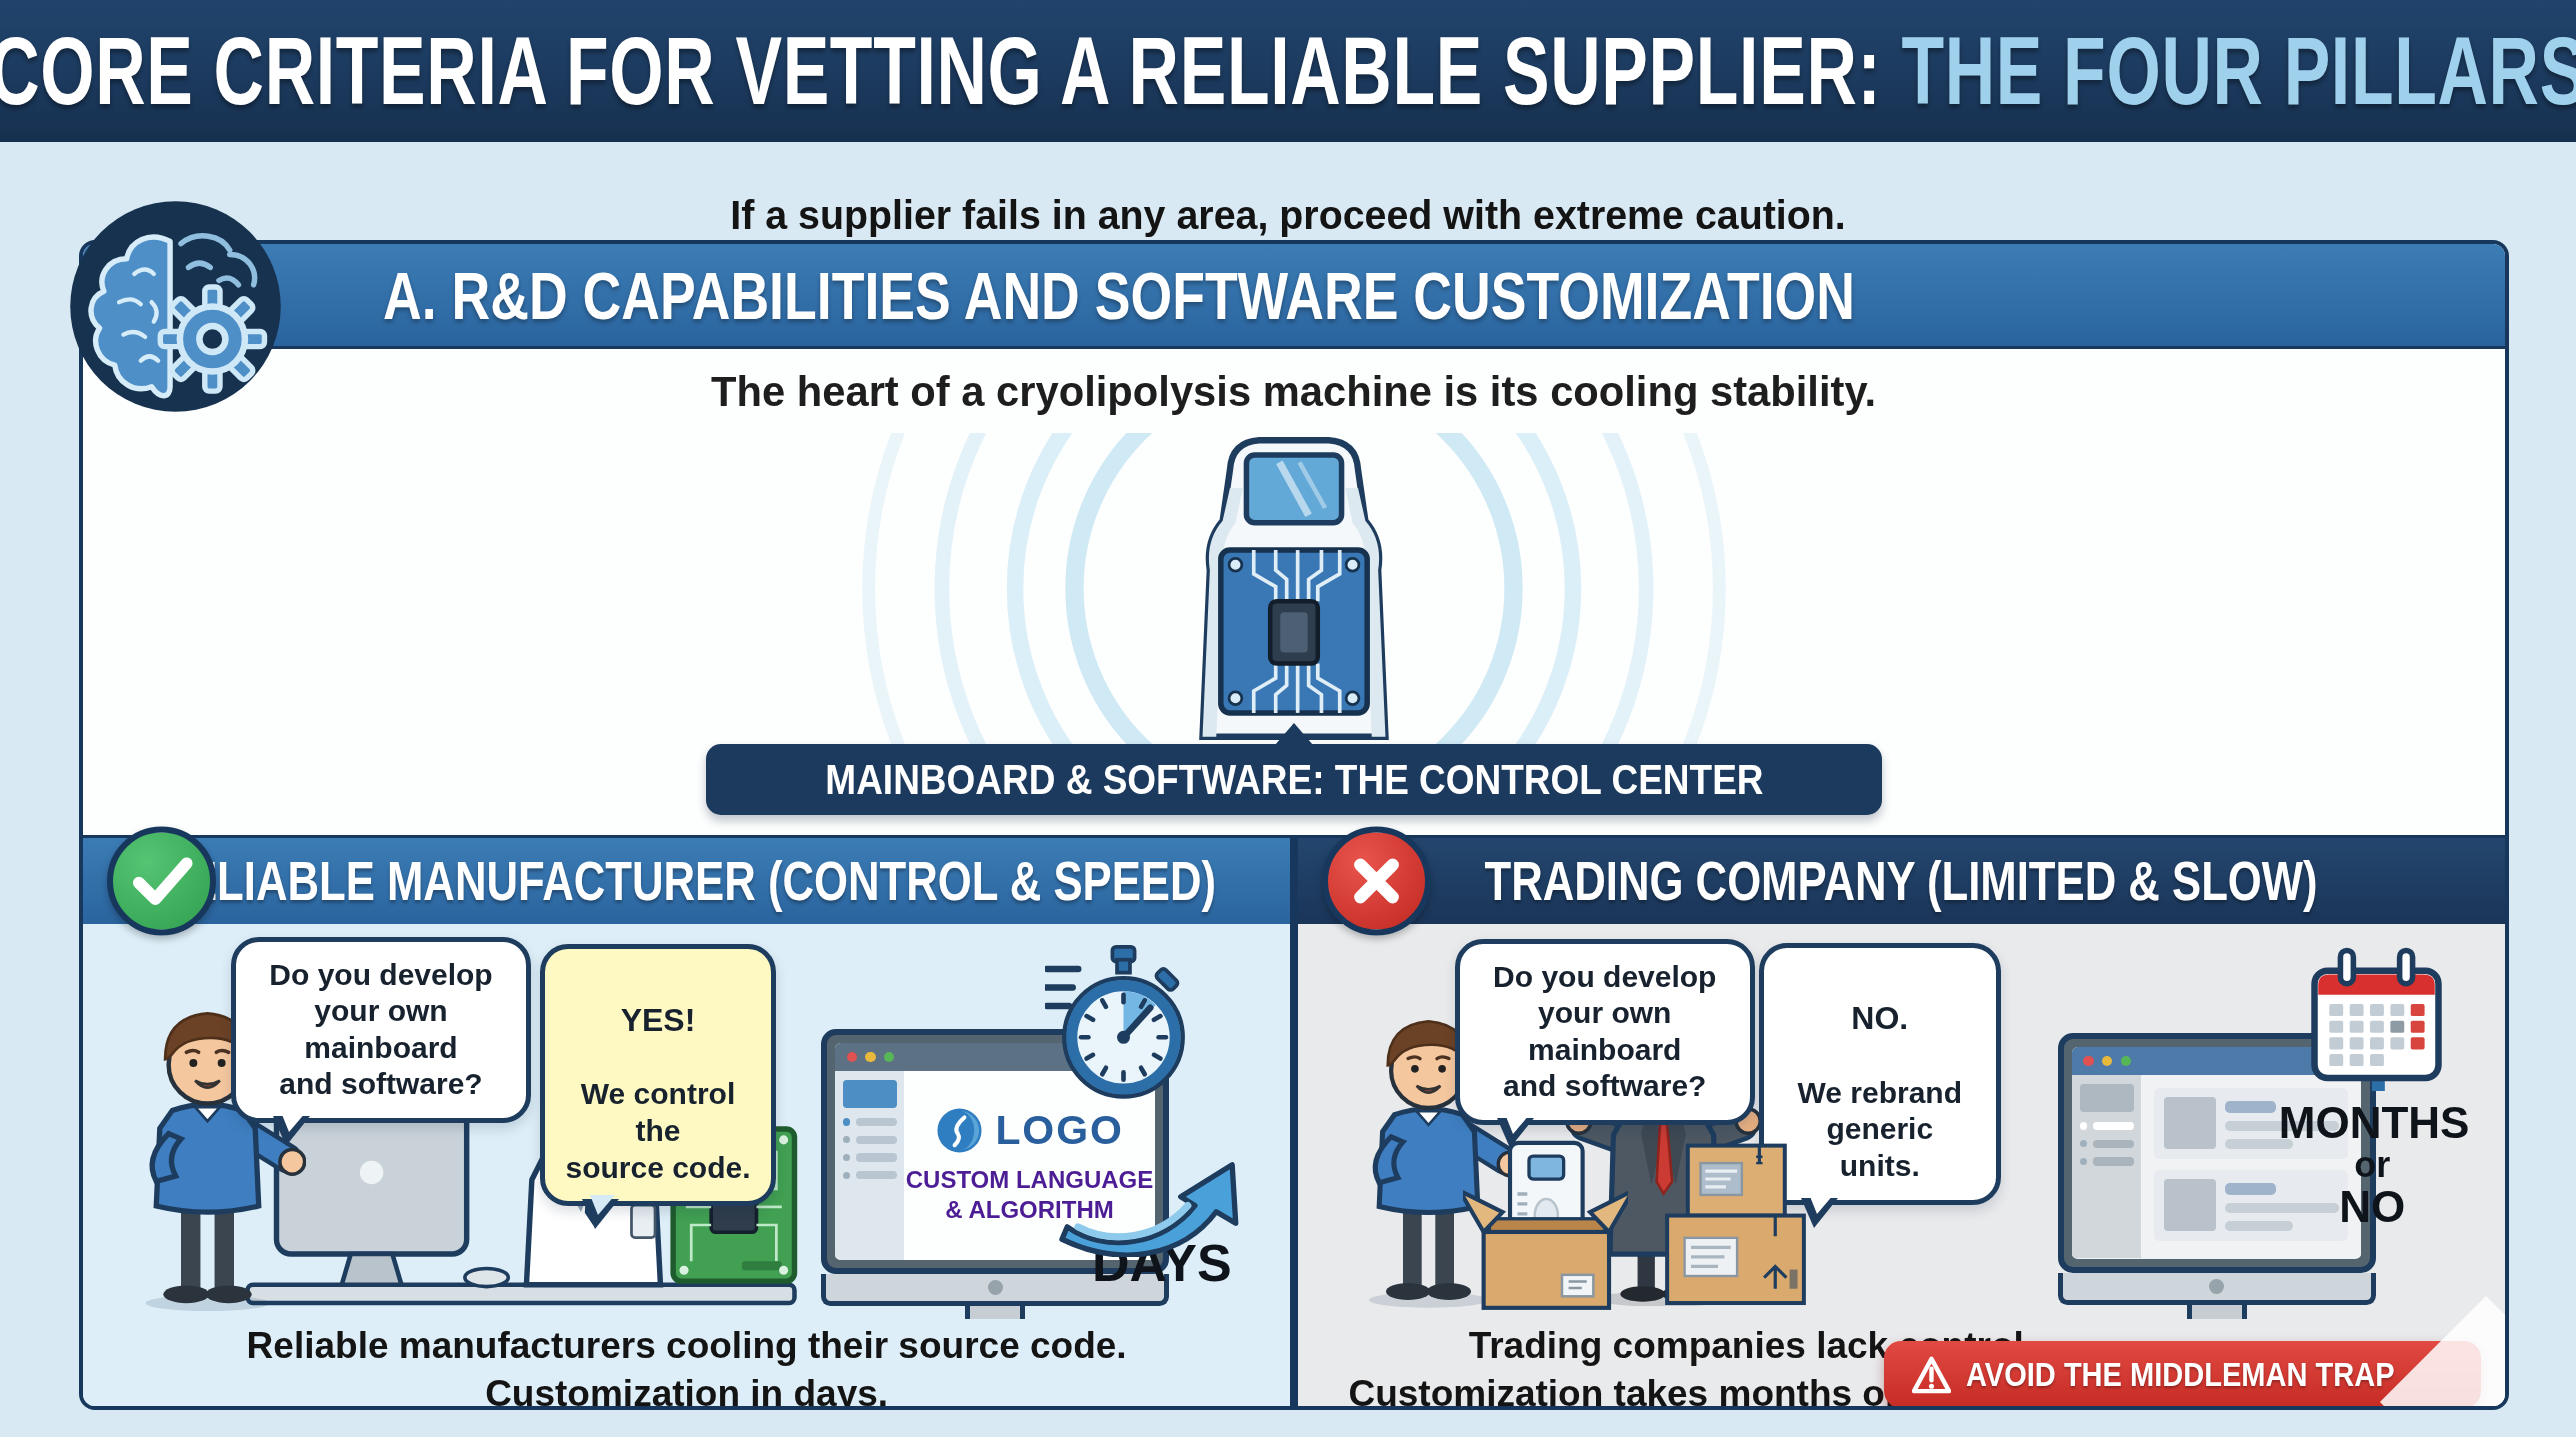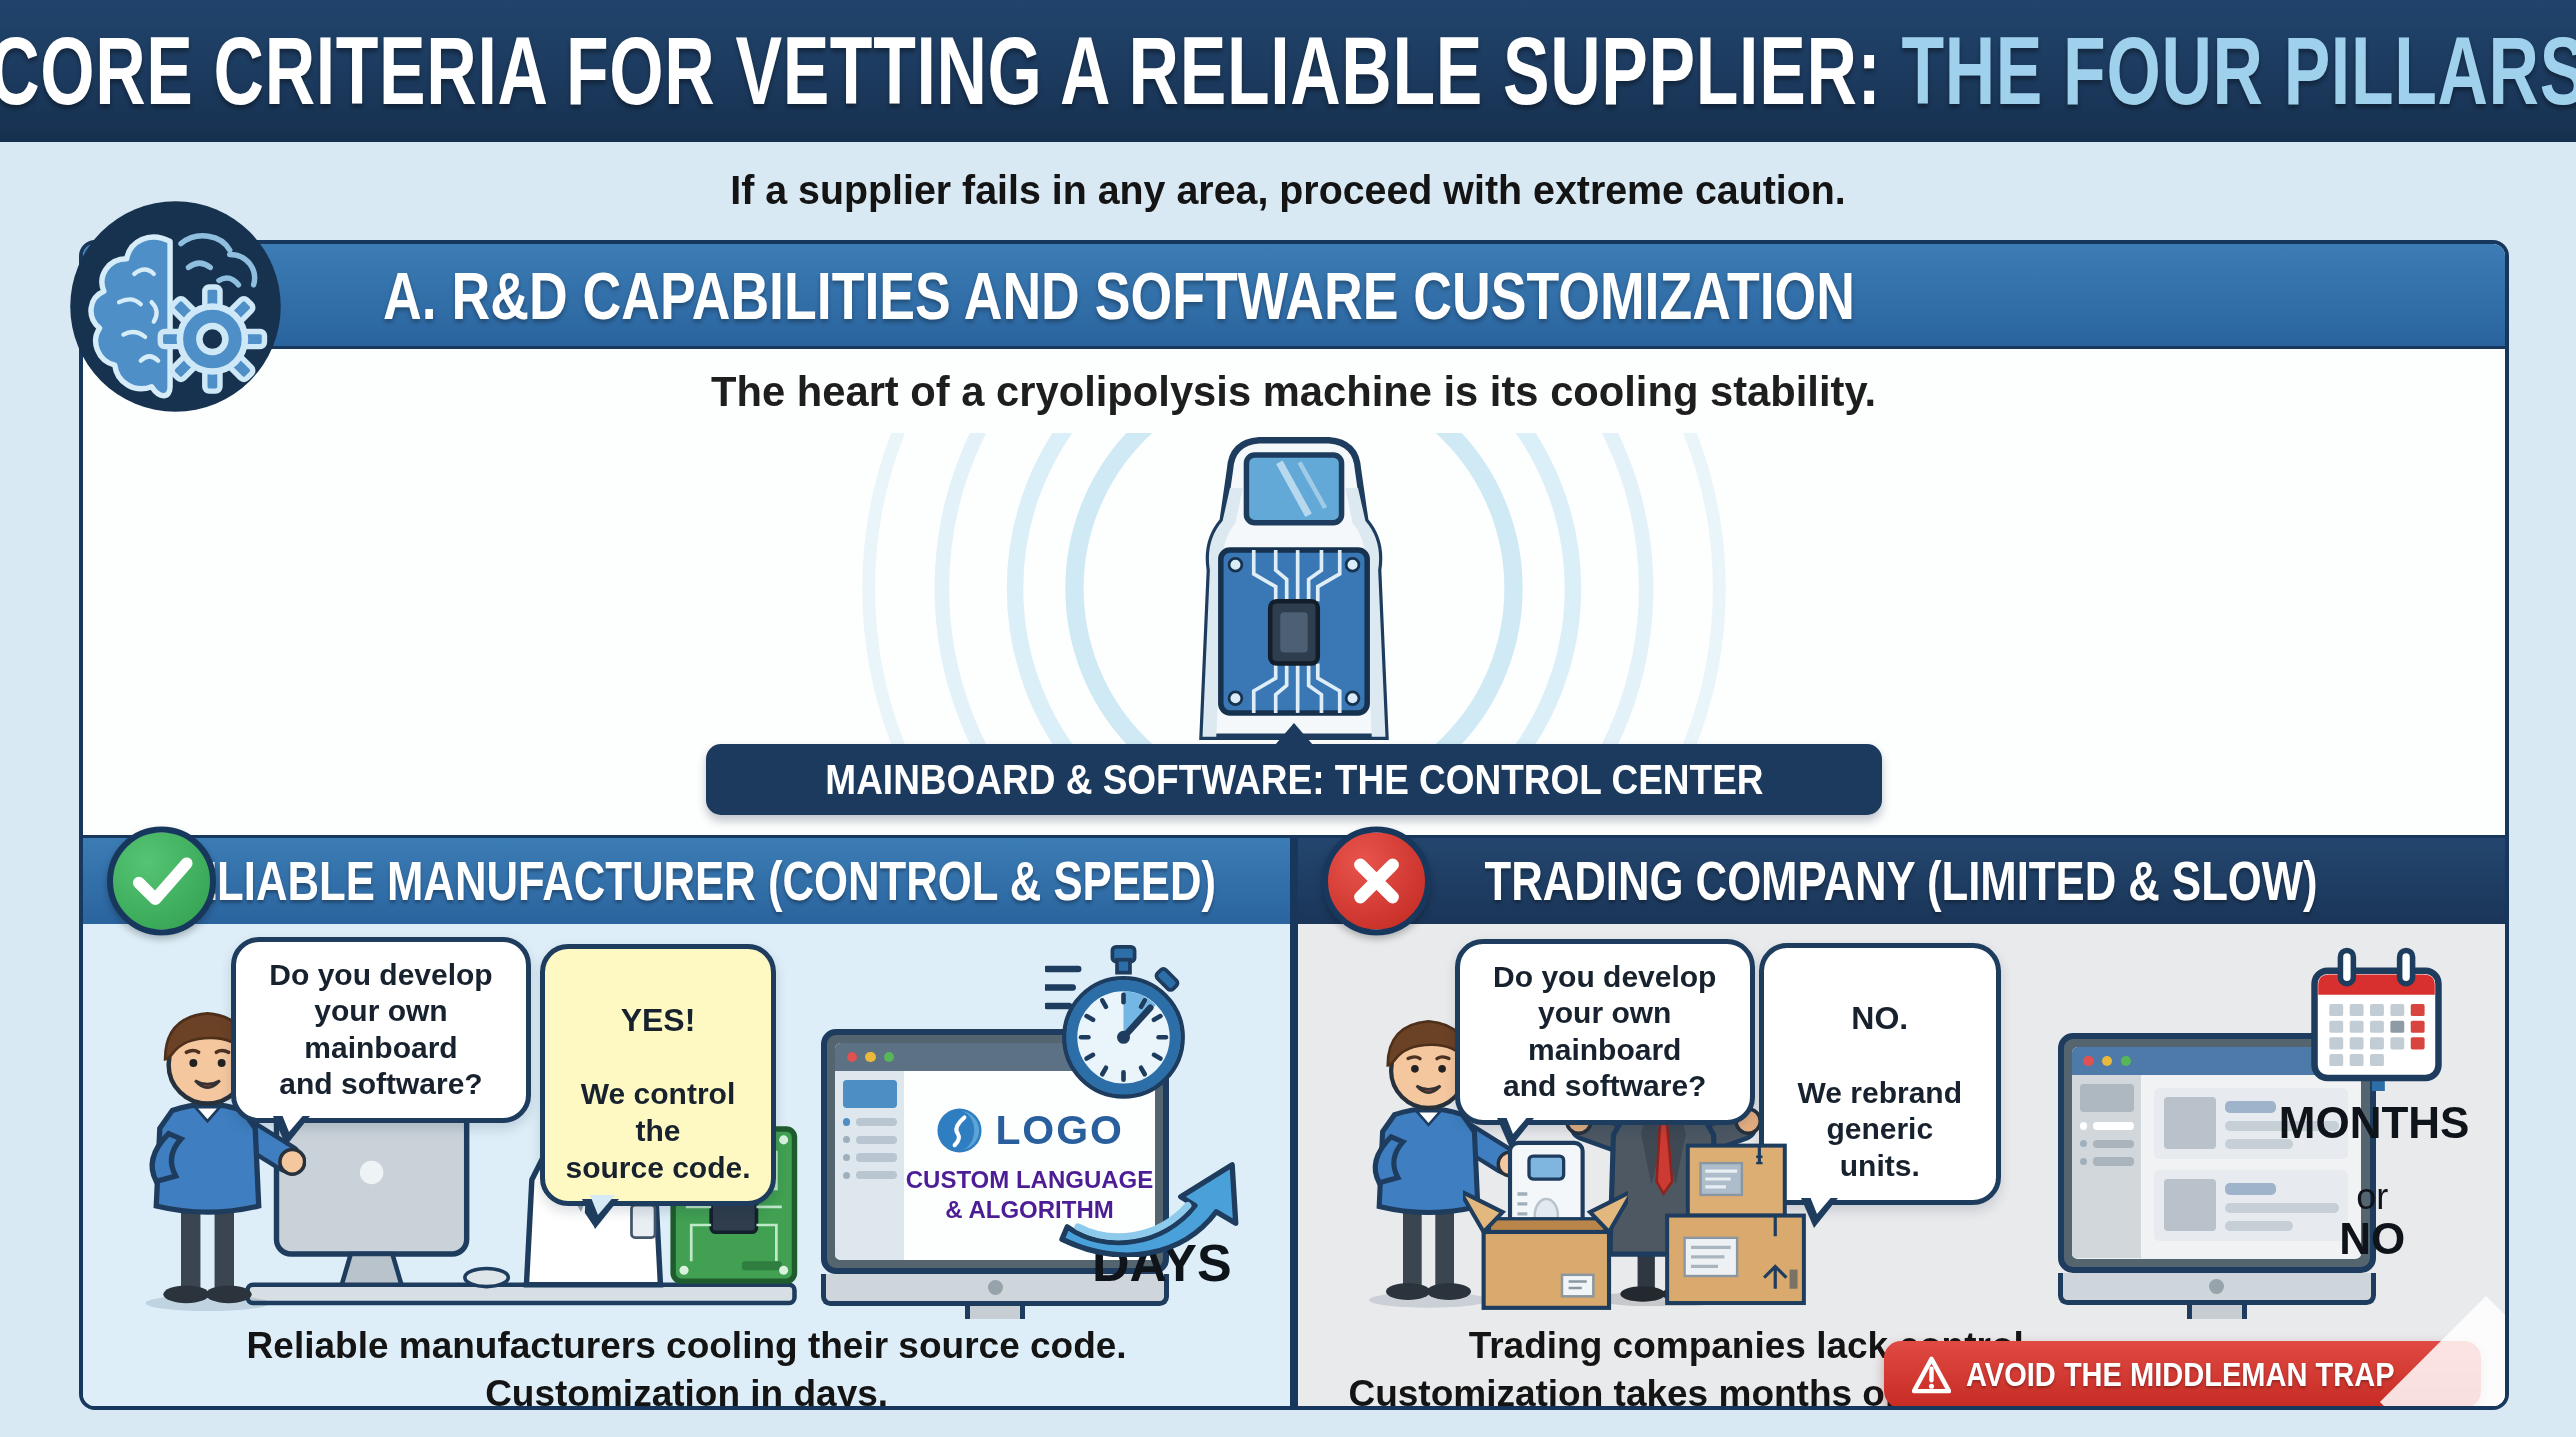--- a/index.html
+++ b/index.html
@@ -10,21 +10,21 @@
   .top-banner{position:absolute;left:0;top:0;width:2576px;height:142px;
     background:linear-gradient(180deg,#21446c 0%,#1c3a5e 55%,#16304f 100%);
     display:flex;align-items:center;justify-content:center;}
   .top-title{white-space:nowrap;font-size:97px;font-weight:800;letter-spacing:0.9px;
     transform:scaleX(.72);transform-origin:center;color:#fff;
     text-shadow:0 3.7px 5.6px rgba(0,0,0,.35);}
   .top-title .accent{color:#9fd0ec;}
 
   
   .subtitle-row{position:absolute;left:0;top:142px;width:2576px;height:97px;
-    display:flex;align-items:center;justify-content:center;}
+    display:flex;align-items:flex-end;justify-content:center;}
   .subtitle{font-size:41px;font-weight:700;color:#141414;transform:scaleX(.96);}
 
   
   .medallion{position:absolute;left:67px;top:198px;width:217px;height:217px;z-index:6;}
 
   
   .main-box{position:absolute;left:79px;top:240px;width:2430px;height:1170px;
     background:#fdfefe;border:4.7px solid #17375c;border-radius:16px;overflow:hidden;}
 
   .section-banner{height:105px;background:linear-gradient(180deg,#3c7cb5,#2a649e);
@@ -114,21 +114,21 @@
   .post .ptitle{height:12px;width:45%;border-radius:4.7px;background:#9fb4cb;}
   .mon-chin{height:32px;background:#cfd6db;border:5.6px solid #1d3c5e;border-top:none;
     border-radius:0 0 9.4px 9.4px;display:flex;align-items:center;justify-content:center;}
   .mon-dot{width:15px;height:15px;border-radius:50%;background:#97a3ab;}
   .mon-neck{width:60px;height:37px;background:#c6ced4;border:5.6px solid #1d3c5e;border-top:none;margin:0 auto;}
 
   
   .days-label{position:absolute;font-size:52px;font-weight:800;color:#0f141a;z-index:3;}
   .months-block{position:absolute;z-index:3;text-align:center;color:#0f141a;line-height:1.05;}
   .months-block .big{font-size:44px;font-weight:800;}
-  .months-block .small{font-size:36px;font-weight:400;margin-top:32px;}
+  .months-block .small{font-size:36px;font-weight:700;}
 
   .warn-badge{position:absolute;right:24px;bottom:13px;z-index:6;display:flex;align-items:center;gap:15px;
     background:linear-gradient(180deg,#e04a42,#c62b24);border-radius:17px;padding:13px 28px;
     box-shadow:0 5.6px 11.2px rgba(120,20,20,.35);}
   .warn-text{font-size:33px;font-weight:800;color:#fff;white-space:nowrap;
     transform:scaleX(.88);transform-origin:left center;text-shadow:0 1.9px 2.8px rgba(0,0,0,.3);}
   .corner-decor{position:absolute;right:-56px;bottom:-56px;width:150px;height:150px;
     background:rgba(255,255,255,.85);transform:rotate(45deg);z-index:7;}
 </style>
 </head>

